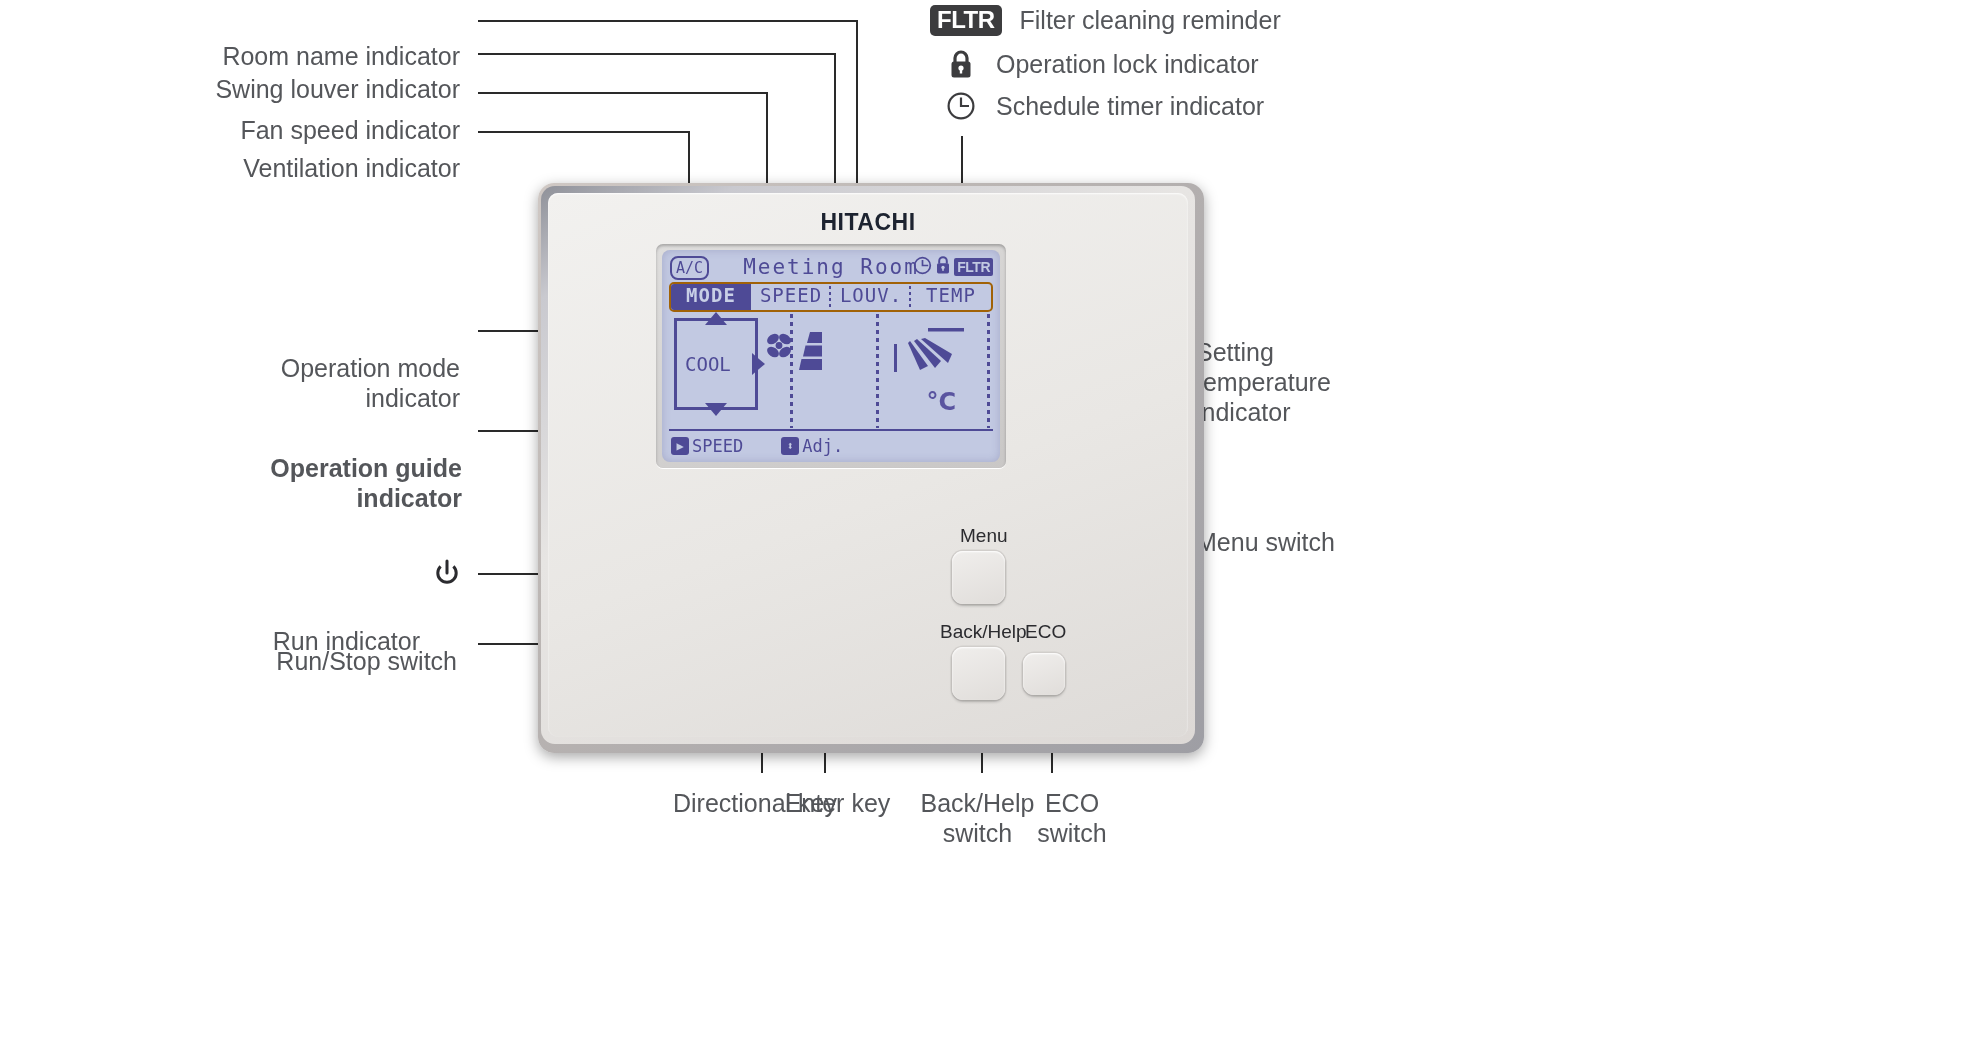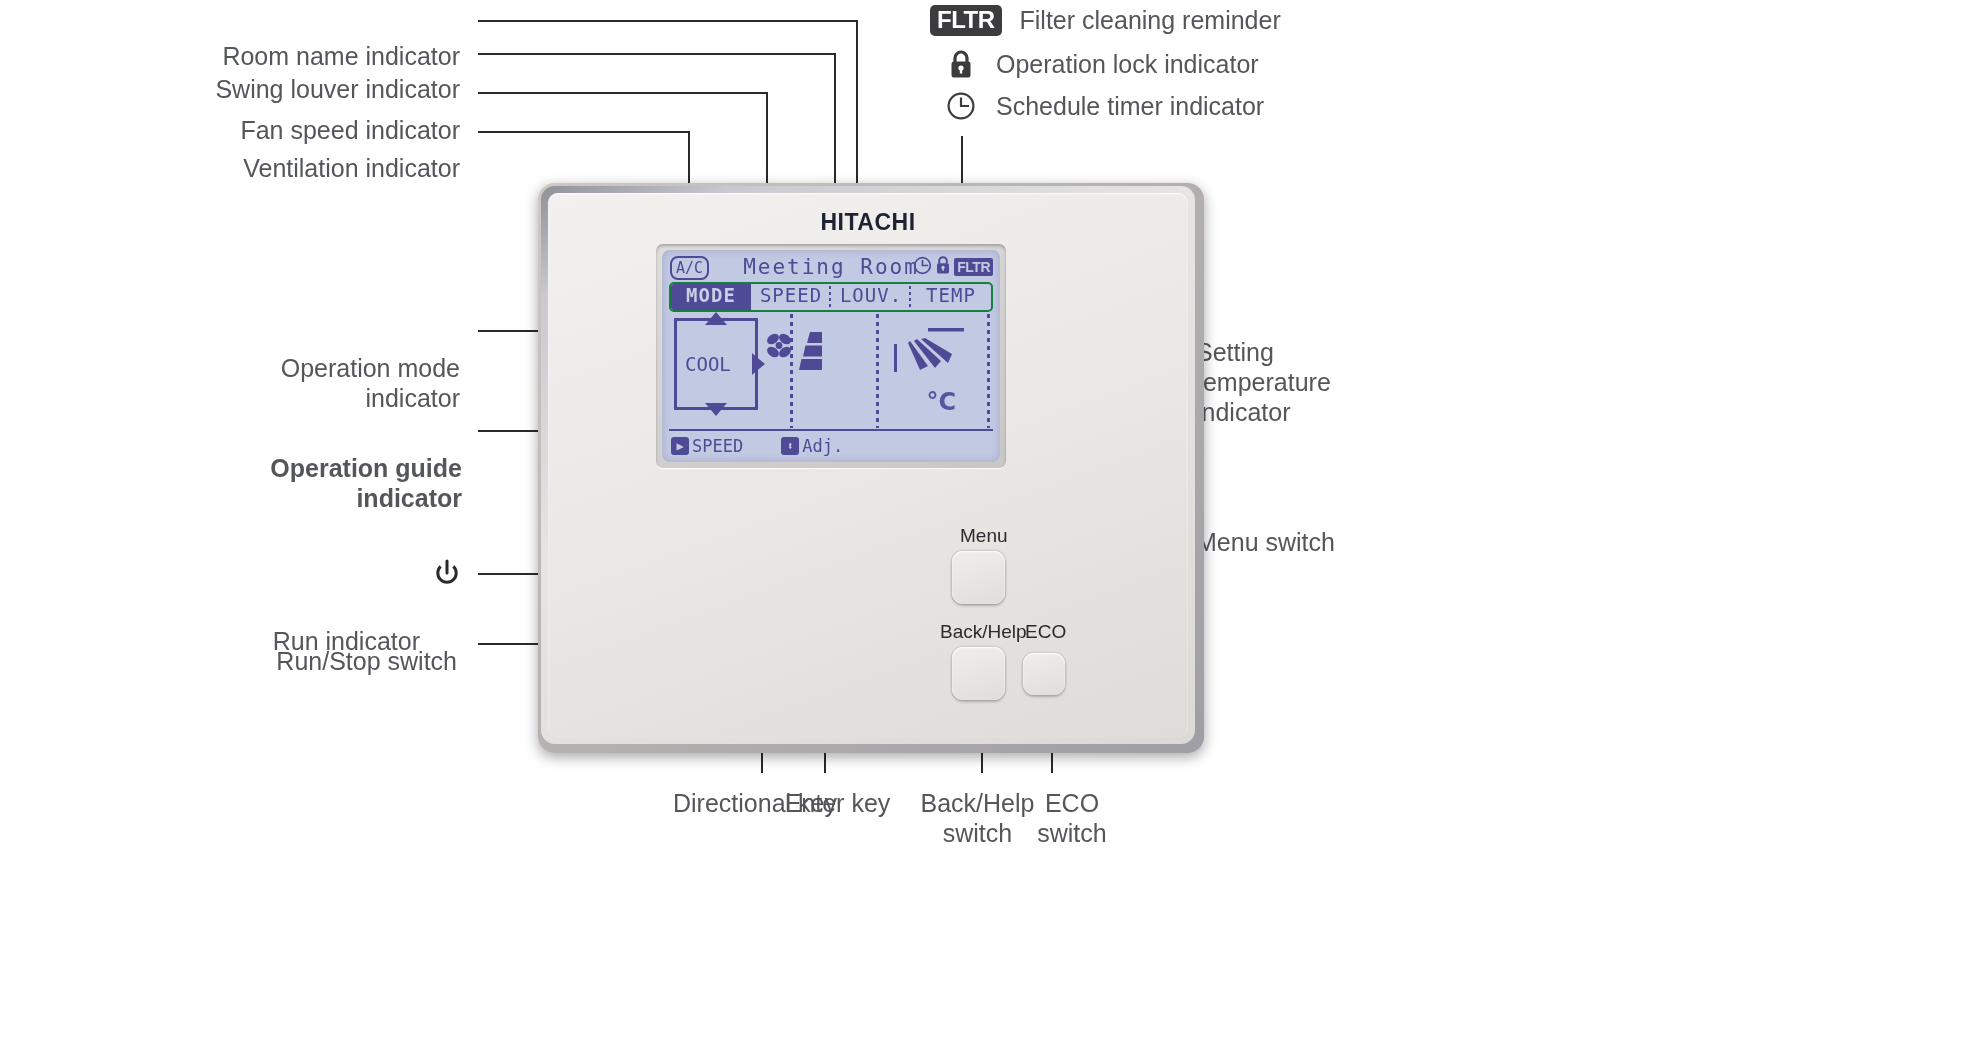--- a/index.html
+++ b/index.html
@@ -52,21 +52,21 @@
     padding:0 4px;font-size:15px;line-height:20px;color:#4e4a96;letter-spacing:0px;}
   .room-name{position:absolute;left:0;right:0;top:0;text-align:center;font-size:21px;
     color:#4e4a96;letter-spacing:2px;line-height:24px;}
   .status-icons{position:absolute;right:7px;top:0;display:flex;align-items:center;gap:3px;}
   .fltr-lcd{background:#4e4a96;color:#c2c9e2;font-size:14px;font-weight:bold;
     padding:2px 3px;border-radius:2px;line-height:1;
     font-family:"Liberation Sans",sans-serif;letter-spacing:-0.5px;}
 
   
   .lcd-tabs{position:absolute;left:7px;right:7px;top:32px;height:26px;
-    border:2px solid #15803d;border-radius:5px;display:flex;overflow:hidden;}
+    border:2px solid #a16207;border-radius:5px;display:flex;overflow:hidden;}
   .tab{flex:1;text-align:center;font-size:19px;line-height:22px;color:#4e4a96;
     position:relative;letter-spacing:1px;}
   .tab.active{background:#4e4a96;color:#c8cfe6;font-weight:bold;}
   .tab.sep:after{content:"";position:absolute;right:0;top:2px;bottom:2px;width:2px;
     background:repeating-linear-gradient(#4e4a96 0 3px,transparent 3px 6px);}
 
   
   .lcd-body{position:absolute;left:0;right:0;top:60px;bottom:32px;text-align:center;}
   .vsep{position:absolute;top:4px;bottom:2px;width:3px;
     background:repeating-linear-gradient(#4e4a96 0 4px,transparent 4px 8px);}

